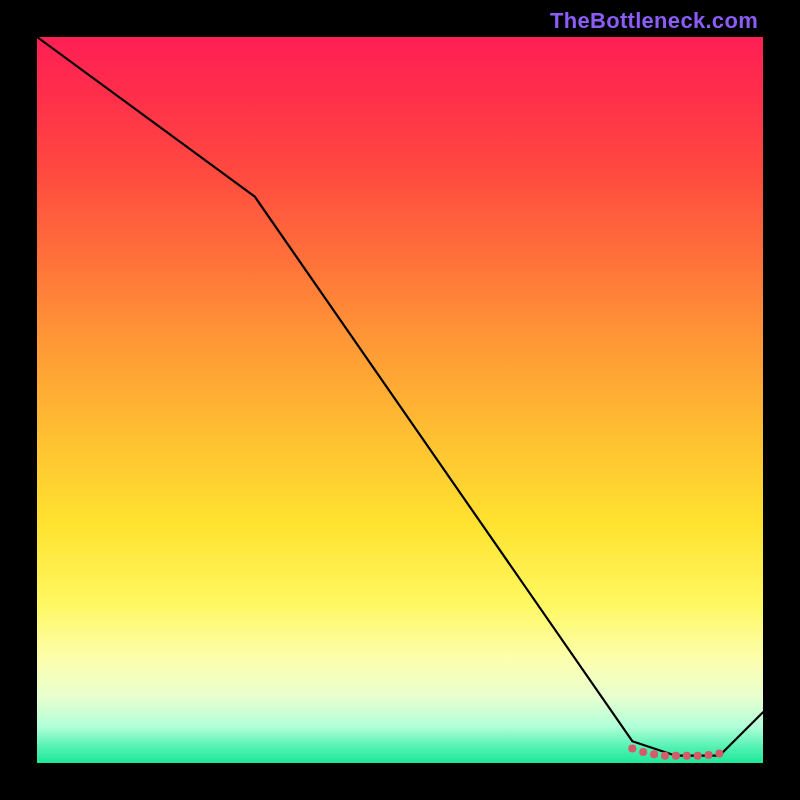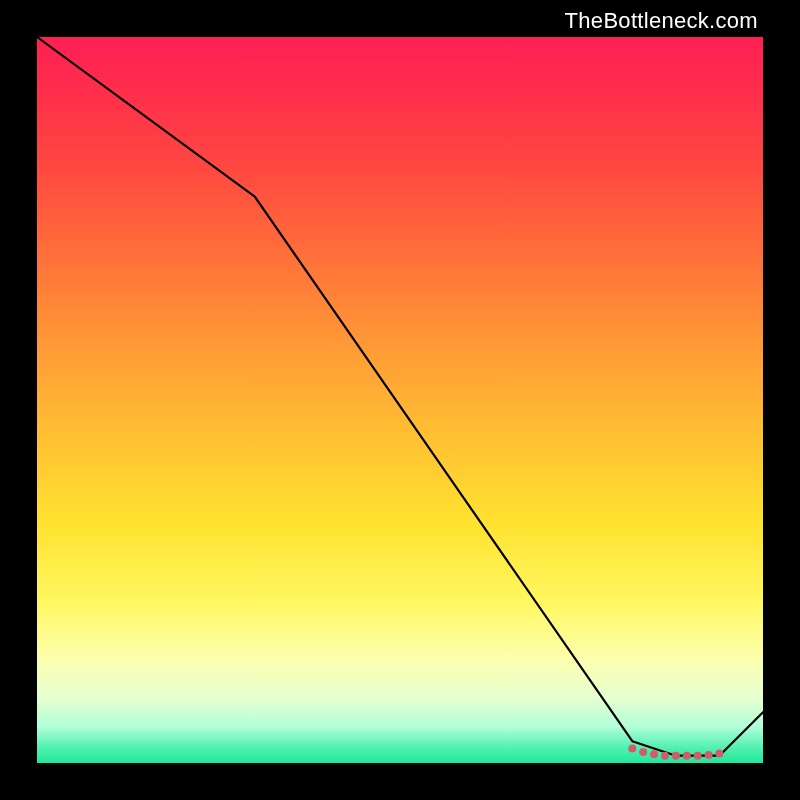--- a/index.html
+++ b/index.html
@@ -38,22 +38,22 @@
       #b0ffd8 95%,
       #4ef0b0 98%,
       #1fe89a 100%
     );
   }
   .watermark {
     position: absolute;
     top: 8px;
     right: 42px;
     font-size: 22px;
-    font-weight: 400;
-    color: #ffffff;
+    font-weight: 700;
+    color: #8b5cf6;
     letter-spacing: 0.3px;
     pointer-events: none;
     user-select: none;
   }
   svg {
     position: absolute;
     left: 0;
     top: 0;
   }
 </style>

